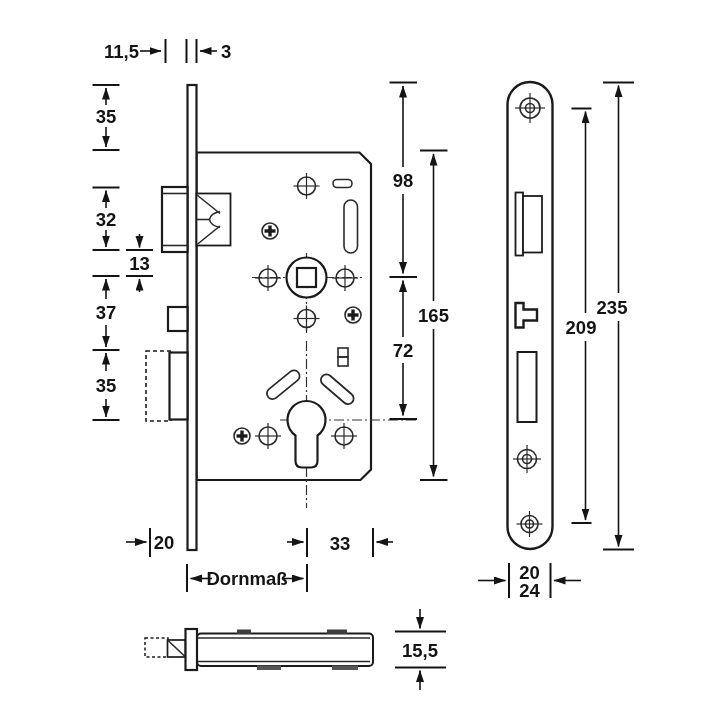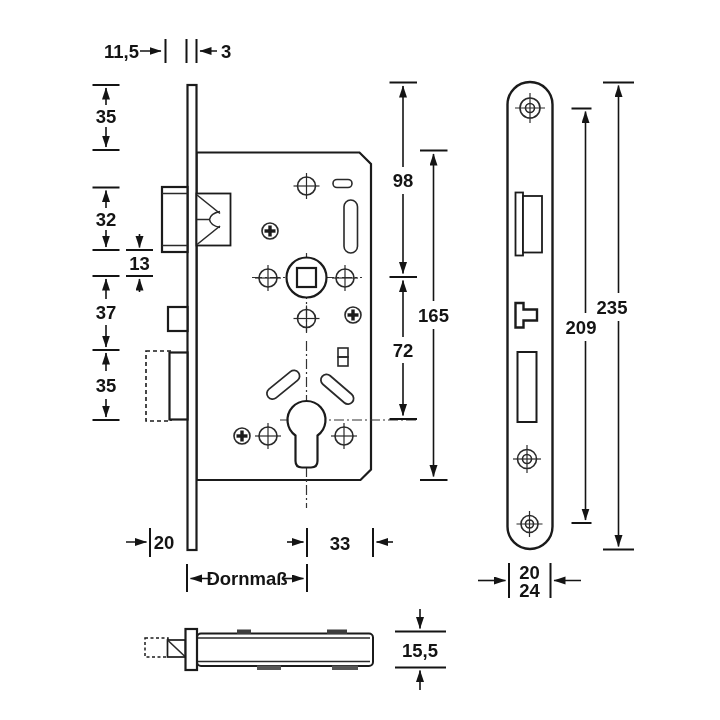--- a/index.html
+++ b/index.html
@@ -1,17 +1,17 @@
 <!DOCTYPE html>
 <html><head>
 <meta charset="utf-8">
 <style>
   html,body{margin:0;padding:0;background:#fff;}
   .stage{position:relative;width:720px;height:720px;background:#fff;overflow:hidden;
-         font-family:"Liberation Sans",sans-serif;border-radius:6px;}
+         font-family:"Liberation Sans",sans-serif;}
   svg text{font:700 18.5px "Liberation Sans",sans-serif;fill:#141414;dominant-baseline:central;}
   svg .thick{stroke:#1b1b1b;stroke-width:2.2;fill:#fff;}
   svg .med{stroke:#1b1b1b;stroke-width:1.8;fill:#fff;}
   svg .thin{stroke:#2a2a2a;stroke-width:1.6;fill:none;}
   svg .dim{stroke:#141414;stroke-width:1.6;fill:none;}
   svg .tick{stroke:#141414;stroke-width:2;}
   svg .cl{stroke:#333;stroke-width:1.2;fill:none;stroke-dasharray:10 3 2 3;}
   svg .dash{stroke:#1b1b1b;stroke-width:1.6;fill:none;stroke-dasharray:4 3;}
   svg .cross{stroke:#2a2a2a;stroke-width:1.2;}
 </style>

